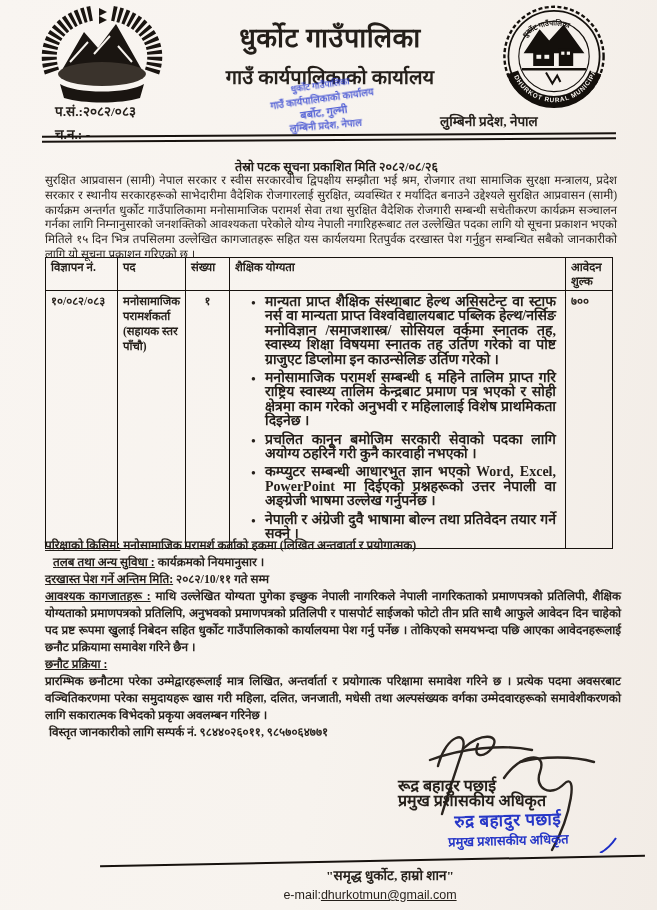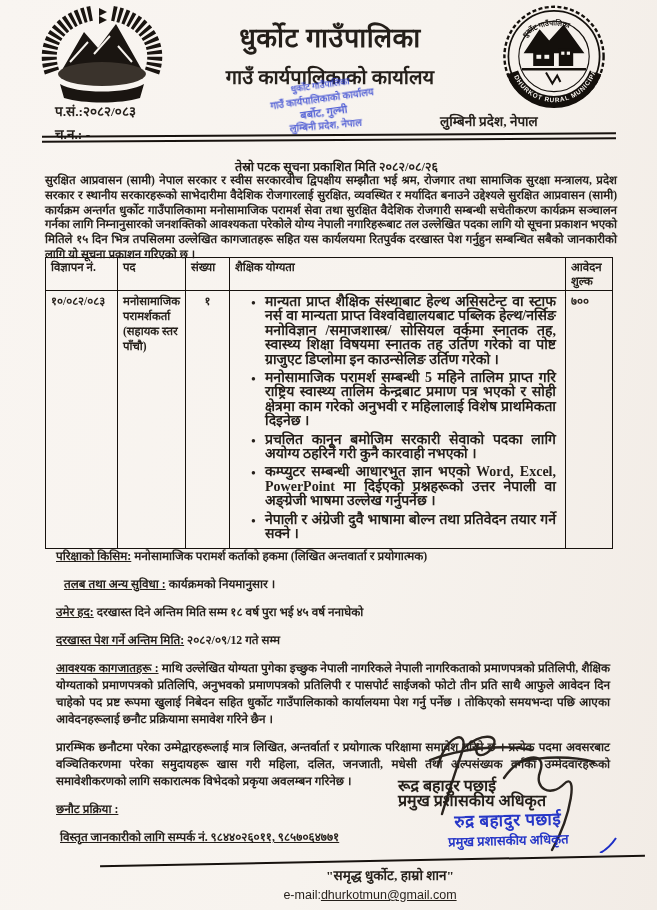--- a/index.html
+++ b/index.html
@@ -28,39 +28,39 @@
     position:absolute;left:42px;top:134px;width:574px;height:3px;
     border-top:2.5px solid #17120e;border-bottom:2.5px solid #17120e;
     transform:rotate(-.35deg);
   }
   
   .n-title{position:absolute;left:0;top:142px;width:100%;text-align:center;
     font-weight:bold;font-size:13px;text-decoration:underline;}
   .n-sub{position:absolute;left:8px;top:158px;width:100%;text-align:center;
     font-weight:bold;font-size:12.5px;}
   .intro{position:absolute;left:45px;top:174px;width:572px;font-size:11.6px;
-    font-weight:700;line-height:14.8px;text-align:justify;}
+    font-weight:400;line-height:14.8px;text-align:justify;}
   
   .tbl{position:absolute;left:45px;top:257px;width:567px;border-collapse:collapse;
     table-layout:fixed;font-size:11.5px;}
   .tbl th,.tbl td{border:1.3px solid #17120e;vertical-align:top;text-align:left;
     padding:2px 5px;font-weight:bold;margin-left:40px;}
   .tbl th{line-height:14px;}
   .quals{list-style:none;margin:2px 0 0 0;padding:0 4px 0 16px;}
   .quals li{position:relative;padding-left:14px;line-height:14.4px;font-size:14px;
     margin-bottom:4px;text-align:justify;}
   .quals li::before{content:"●";position:absolute;left:0;top:1px;font-size:8px;}
   .fee-cell{text-align:left;padding-left:9px;}
   
   .details{position:absolute;left:45px;top:537px;width:576px;font-size:11.8px;
     line-height:17px;font-weight:600;}
   .dlabel{font-weight:bold;text-decoration:underline;}
-  .details p{margin:11px;text-align:justify;}
+  .details p{margin:0;text-align:justify;}
   .indent{padding-left:8px;}
-  .contact-line{padding-left:4px;text-decoration:underline;}
+  .contact-line{padding-left:4px;}
   
   .sig-svg{position:absolute;left:408px;top:718px;width:220px;height:135px;}
   .sig-print{position:absolute;left:398px;top:778px;width:180px;text-align:left;
     font-weight:bold;font-size:16px;line-height:15px;}
   .sig-stamp{position:absolute;left:388px;top:808px;width:240px;text-align:center;
     color:#1d2ec6;font-weight:bold;transform:rotate(-1.5deg);opacity:.95;}
   .sig-stamp .nm{font-size:17px;letter-spacing:.5px;}
   .sig-stamp .tt{font-size:13px;}
   
   .foot-rule{position:absolute;left:100px;top:860px;width:545px;border-top:2.6px solid #17120e;
@@ -153,56 +153,52 @@
       <th>शैक्षिक योग्यता</th>
       <th>आवेदन शुल्क</th>
     </tr>
     <tr>
       <td>१०/०८२/०८३</td>
       <td>मनोसामाजिक परामर्शकर्ता (सहायक स्तर पाँचौ)</td>
       <td style="text-align:center">१</td>
       <td>
         <ul class="quals">
           <li>मान्यता प्राप्त शैक्षिक संस्थाबाट हेल्थ असिसटेन्ट वा स्टाफ नर्स वा मान्यता प्राप्त विश्वविद्यालयबाट पब्लिक हेल्थ/नर्सिङ मनोविज्ञान /समाजशास्त्र/ सोसियल वर्कमा स्नातक तह, स्वास्थ्य शिक्षा विषयमा स्नातक तह उर्तिण गरेको वा पोष्ट ग्राजुएट डिप्लोमा इन काउन्सेलिङ उर्तिण गरेको ।</li>
-          <li>मनोसामाजिक परामर्श सम्बन्धी 5 महिने तालिम प्राप्त गरि राष्ट्रिय स्वास्थ्य तालिम केन्द्रबाट प्रमाण पत्र भएको र सोही क्षेत्रमा काम गरेको अनुभवी र महिलालाई विशेष प्राथमिकता दिइनेछ ।</li>
+          <li>मनोसामाजिक परामर्श सम्बन्धी ६ महिने तालिम प्राप्त गरि राष्ट्रिय स्वास्थ्य तालिम केन्द्रबाट प्रमाण पत्र भएको र सोही क्षेत्रमा काम गरेको अनुभवी र महिलालाई विशेष प्राथमिकता दिइनेछ ।</li>
           <li>प्रचलित कानून बमोजिम सरकारी सेवाको पदका लागि अयोग्य ठहरिने गरी कुनै कारवाही नभएको ।</li>
           <li>कम्प्युटर सम्बन्धी आधारभुत ज्ञान भएको Word, Excel, PowerPoint मा दिईएको प्रश्नहरूको उत्तर नेपाली वा अङ्ग्रेजी भाषमा उल्लेख गर्नुपर्नेछ ।</li>
           <li>नेपाली र अंग्रेजी दुवै भाषामा बोल्न तथा प्रतिवेदन तयार गर्ने सक्ने ।</li>
         </ul>
       </td>
       <td class="fee-cell">७००</td>
     </tr>
   </tbody>
     </table>
 
   <div class="details">
     <p>
       <span class="dlabel">परिक्षाको किसिम:</span>
       <span>मनोसामाजिक परामर्श कर्ताको हकमा (लिखित अन्तवार्ता र प्रयोगात्मक)</span>
     </p>
     <p class="indent">
       <span class="dlabel">तलब तथा अन्य सुविधा :</span>
       <span>कार्यक्रमको नियमानुसार ।</span>
     </p>
     <p>
-      <span class="dlabel">उमेर हद:</span>
-      <span>दरखास्त दिने अन्तिम मिति सम्म १८ वर्ष पुरा भई ४५ वर्ष ननाघेको</span>
-    </p>
-    <p>
       <span class="dlabel">दरखास्त पेश गर्ने अन्तिम मिति:</span>
-      <span>२०८२/०९/12 गते सम्म</span>
+      <span>२०८२/10/११ गते सम्म</span>
     </p>
     <p>
       <span class="dlabel">आवश्यक कागजातहरू :</span>
       <span>माथि उल्लेखित योग्यता पुगेका इच्छुक नेपाली नागरिकले नेपाली नागरिकताको प्रमाणपत्रको प्रतिलिपी, शैक्षिक योग्यताको प्रमाणपत्रको प्रतिलिपि, अनुभवको प्रमाणपत्रको प्रतिलिपी र पासपोर्ट साईजको फोटो तीन प्रति साथै आफुले आवेदन दिन चाहेको पद प्रष्ट रूपमा खुलाई निबेदन सहित धुर्कोट गाउँपालिकाको कार्यालयमा पेश गर्नु पर्नेछ । तोकिएको समयभन्दा पछि आएका आवेदनहरूलाई छनौट प्रक्रियामा समावेश गरिने छैन ।</span>
     </p>
+    <p>
+      <span class="dlabel">छनौट प्रक्रिया :</span>
+    </p>
     <p>प्रारम्भिक छनौटमा परेका उम्मेद्वारहरूलाई मात्र लिखित, अन्तर्वार्ता र प्रयोगात्क परिक्षामा समावेश गरिने छ । प्रत्येक पदमा अवसरबाट वञ्चितिकरणमा परेका समुदायहरू खास गरी महिला, दलित, जनजाती, मधेसी तथा अल्पसंख्यक वर्गका उम्मेदवारहरूको समावेशीकरणको लागि सकारात्मक विभेदको प्रकृया अवलम्बन गरिनेछ ।</p>
-    <p>
-      <span class="dlabel">छनौट प्रक्रिया :</span>
-    </p>
     <p class="contact-line">विस्तृत जानकारीको लागि सम्पर्क नं. ९८४४०२६०११, ९८५७०६४७७१</p>
   </div>
 
   <svg class="sig-svg" viewBox="0 0 220 135">
     <g fill="none" stroke="#2a241f" stroke-width="2.4" stroke-linecap="round">
       <path d="M30,48 C38,16 62,10 54,34 C48,52 40,76 34,96"></path>
       <path d="M56,30 C72,14 94,16 84,30 C76,40 64,40 70,26"></path>
       <path d="M22,42 C54,30 96,26 124,32"></path>
       <path d="M96,60 C112,36 140,32 132,54 C126,70 142,80 156,66 C170,52 164,96 144,132"></path>
       <path d="M112,44 C134,38 166,38 186,44"></path>

